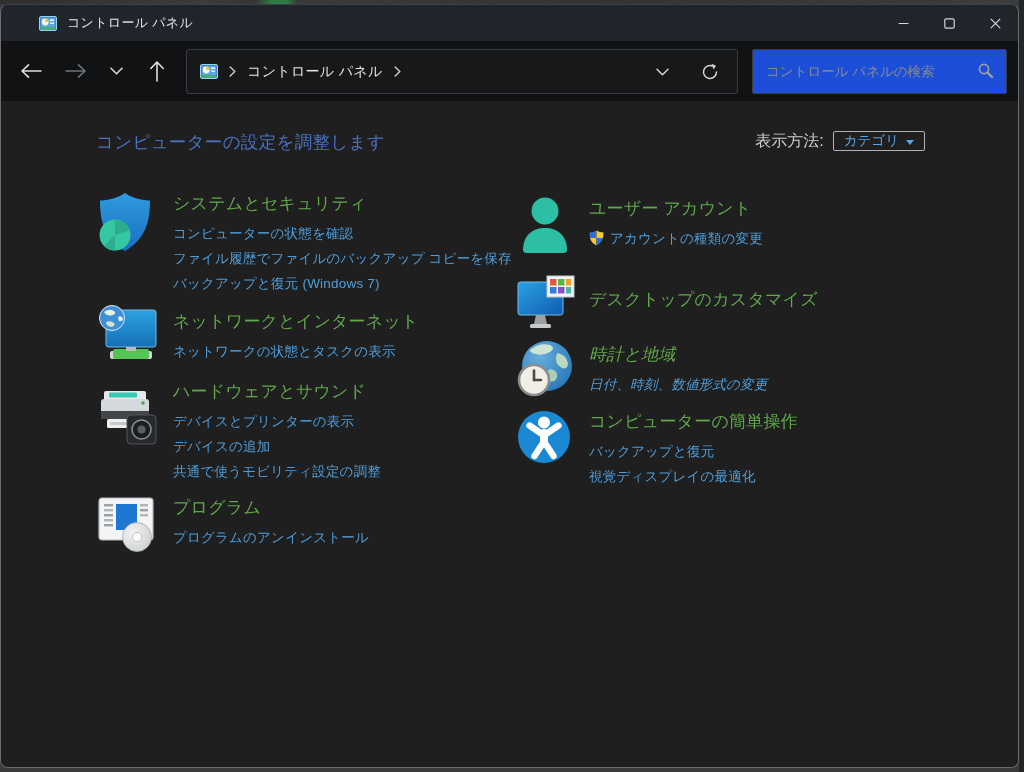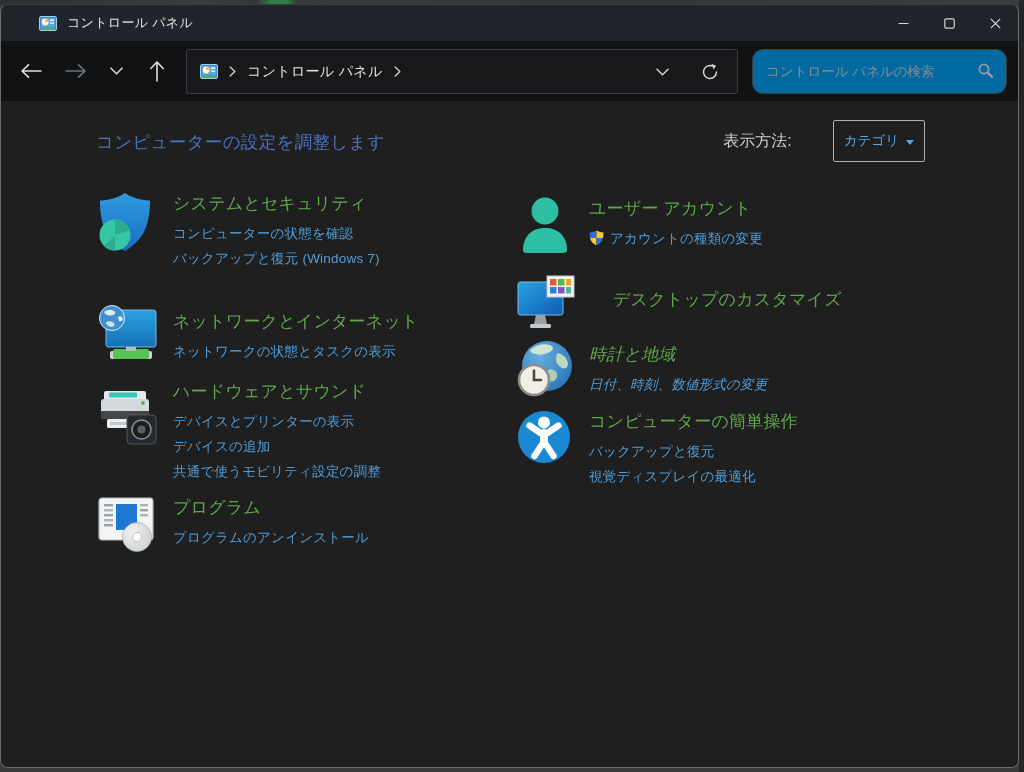--- a/index.html
+++ b/index.html
@@ -50,21 +50,21 @@
     position:absolute; left:185px; top:8px; width:552px; height:45px;
     background:#17181a; border:1px solid #3a3e42; border-radius:3px;
     display:flex; align-items:center; padding-left:13px;
   }
   .crumb-box .sep{ margin:0 11px; }
   .crumb-text{ color:#e2e4e6; font-size:14px; letter-spacing:.3px; }
   .addr-chevron{ position:absolute; right:58px; top:0; height:43px; width:34px; display:flex;align-items:center;justify-content:center; }
   .refresh-btn{ position:absolute; right:10px; top:0; height:43px; width:34px; display:flex;align-items:center;justify-content:center; }
   .search-box{
     position:absolute; left:751px; top:8px; width:255px; height:45px;
-    background:#0369a1; border:1px solid #3a3e42; border-radius:11px;
+    background:#1d4ed8; border:1px solid #3a3e42; border-radius:2px;
     display:flex; align-items:center; padding:0 38px 0 13px;
   }
   .search-box input{
     background:transparent; border:none; outline:none; width:100%;
     color:#cfd2d4; font-size:13.5px; font-family:inherit;
   }
   .search-box input::placeholder{ color:#878c90; }
   .search-glass{ position:absolute; right:12px; top:12px; }
   
   .content{
@@ -75,22 +75,22 @@
     position:absolute; left:95px; top:29px;
     color:#4a72c0; font-size:17.5px; letter-spacing:.3px;
   }
   .viewby{
     position:absolute; right:93px; top:24px; height:32px;
     display:flex; align-items:center; gap:9px;
   }
   .viewby-label{ color:#cfcfcf; font-size:16px; }
   .viewby-btn{
     border:1px solid #aeb2b5; border-radius:2px; background:transparent;
-    height:42px; padding:0 10px; display:flex; align-items:center; gap:7px;
-    color:#55a6e8; font-size:13.5px; font-family:inherit; cursor:default;margin-left:32px;
+    height:20px; padding:0 10px; display:flex; align-items:center; gap:7px;
+    color:#55a6e8; font-size:13.5px; font-family:inherit; cursor:default;
   }
   .viewby-btn .caret{
     width:0;height:0;border-left:4px solid transparent;border-right:4px solid transparent;
     border-top:5px solid #55a6e8; margin-top:2px;
   }
   
   .cat{ position:absolute; display:flex; }
   .cat-iconbox{ width:77px; flex:0 0 auto; }
   .cat.rightcol .cat-iconbox{ width:73px; }
   .cat-body{ padding-top:2px; }
@@ -229,20 +229,21 @@
             </defs>
           <path d="M29 2 C37 7.5 47 9.5 54 9.5 C54 31 49.5 48 29 60 C8.5 48 4 31 4 9.5 C11 9.5 21 7.5 29 2 Z" fill="url(#shg)"></path>
           <circle cx="19" cy="44" r="15.5" fill="#35c7a4"></circle>
           <path d="M19 44 L19 28.5 A15.5 15.5 0 0 1 33.8 39.5 Z" fill="#2bae8f"></path>
           <path d="M19 44 L8 55 A15.5 15.5 0 0 0 19 59.5 Z" fill="#2bae8f"></path>
         </svg>
       </div>
       <div class="cat-body">
         <a class="cat-title">システムとセキュリティ</a>
         <a class="cat-link">コンピューターの状態を確認</a>
+        <a class="cat-link">ファイル履歴でファイルのバックアップ コピーを保存</a>
         <a class="cat-link">バックアップと復元 (Windows 7)</a>
       </div>
     </div>
 
     <div class="cat" style="left:95px; top:204px;">
       <div class="cat-iconbox">
         <svg width="64" height="58" viewBox="0 0 64 58">
           <defs>
               <linearGradient id="mon1" x1="0" y1="0" x2="0" y2="1">
                 <stop offset="0" stop-color="#2ba2e2"></stop>
@@ -337,21 +338,21 @@
             <g clip-path="url(#uacclip)">
               <rect x="0" y="0" width="7.5" height="8" fill="#2f6fd0"></rect>
               <rect x="7.5" y="0" width="7.5" height="8" fill="#f6c63c"></rect>
               <rect x="0" y="8" width="7.5" height="8" fill="#f6c63c"></rect>
               <rect x="7.5" y="8" width="7.5" height="8" fill="#2f6fd0"></rect>
             </g>
           </svg><span>アカウントの種類の変更</span></a>
       </div>
     </div>
 
-    <div class="cat rightcol" style="left:515px; top:174px;gap:24px;">
+    <div class="cat rightcol" style="left:515px; top:174px;">
       <div class="cat-iconbox">
         <svg width="60" height="56" viewBox="0 0 60 56">
           <defs>
               <linearGradient id="mon2" x1="0" y1="0" x2="1" y2="1">
                 <stop offset="0" stop-color="#2aa2e4"></stop>
                 <stop offset="1" stop-color="#0f5cb0"></stop>
               </linearGradient>
             </defs>
           <rect x="2" y="7" width="45" height="33" rx="2.5" fill="url(#mon2)" stroke="#79bbe6" stroke-width="1"></rect>
           <path d="M20 40 L29 40 L31 49 L18 49 Z" fill="#9aa0a6"></path>

